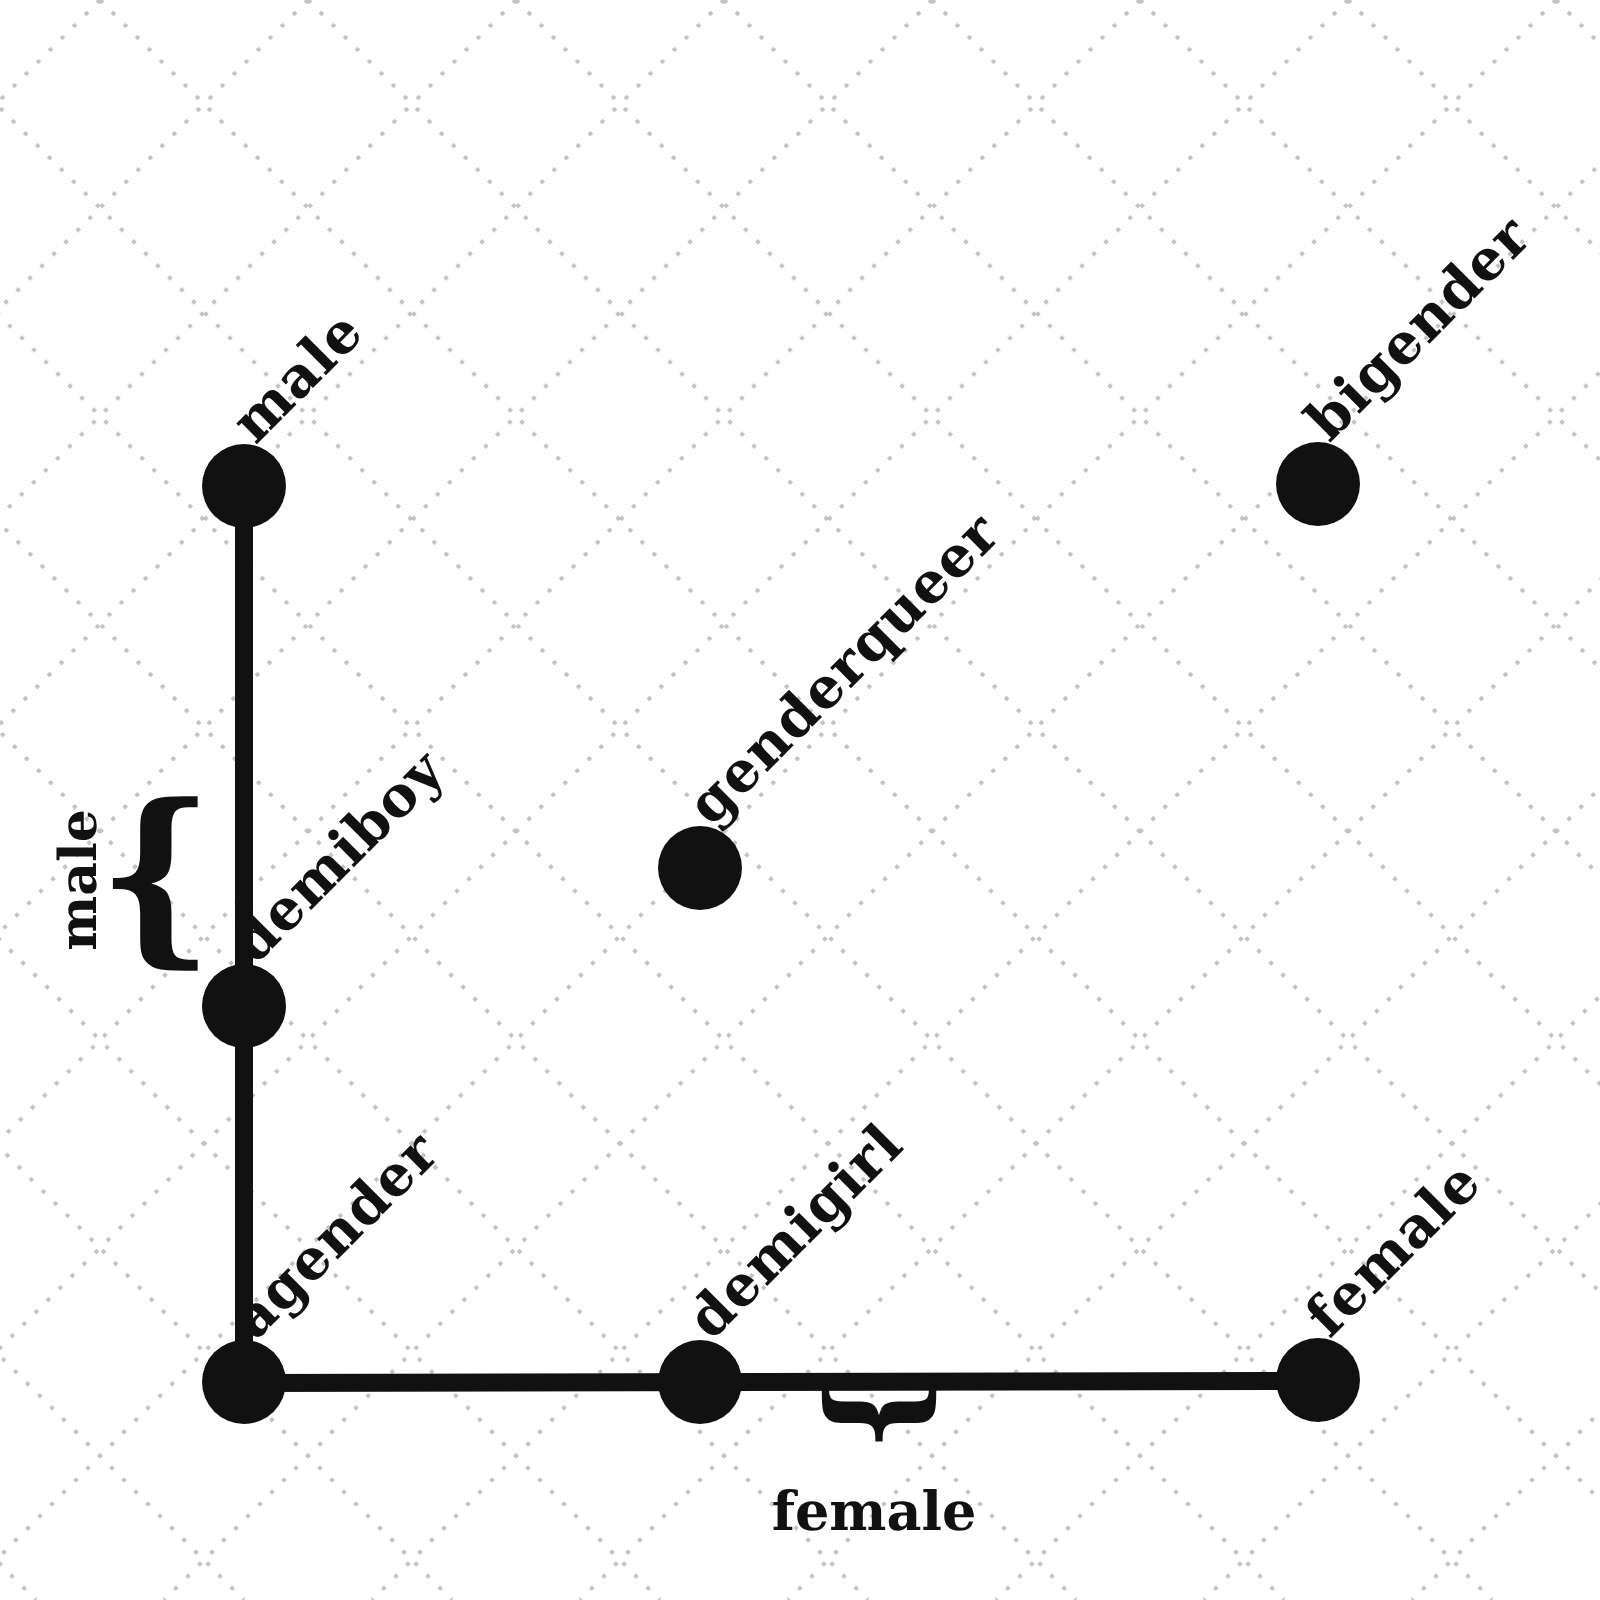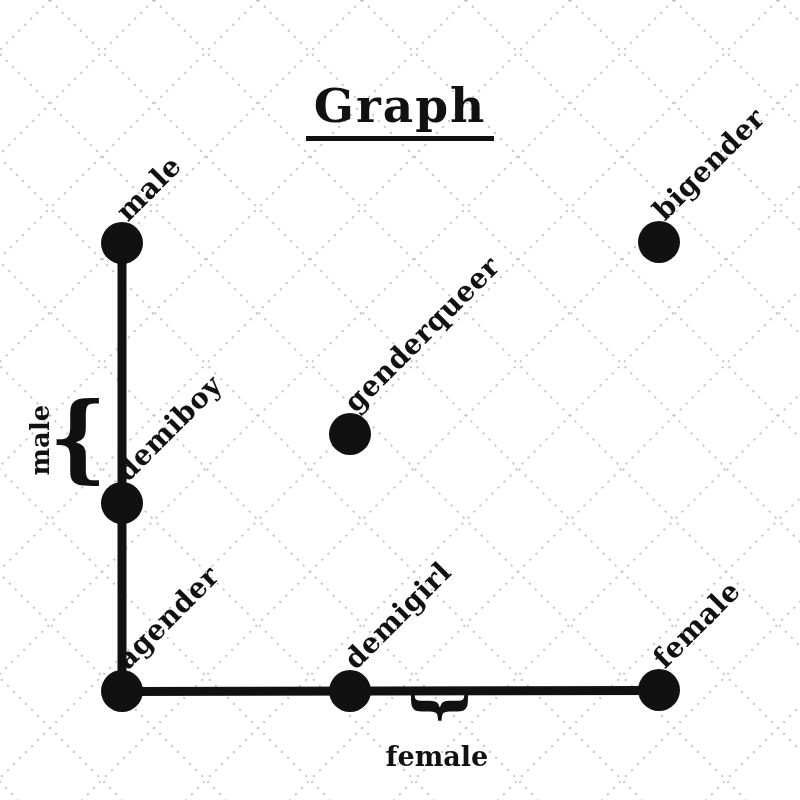--- a/index.html
+++ b/index.html
@@ -163,23 +163,20 @@
       <line x1="1298" y1="0" x2="2098" y2="800" stroke="#c4c4c4" stroke-width="2" stroke-dasharray="2 6.5"></line>
       <line x1="1298" y1="0" x2="498" y2="800" stroke="#c4c4c4" stroke-width="2" stroke-dasharray="2 6.5"></line>
       <line x1="1402" y1="0" x2="2202" y2="800" stroke="#c4c4c4" stroke-width="2" stroke-dasharray="2 6.5"></line>
       <line x1="1402" y1="0" x2="602" y2="800" stroke="#c4c4c4" stroke-width="2" stroke-dasharray="2 6.5"></line>
       <line x1="1506" y1="0" x2="2306" y2="800" stroke="#c4c4c4" stroke-width="2" stroke-dasharray="2 6.5"></line>
       <line x1="1506" y1="0" x2="706" y2="800" stroke="#c4c4c4" stroke-width="2" stroke-dasharray="2 6.5"></line>
       <line x1="1610" y1="0" x2="2410" y2="800" stroke="#c4c4c4" stroke-width="2" stroke-dasharray="2 6.5"></line>
       <line x1="1610" y1="0" x2="810" y2="800" stroke="#c4c4c4" stroke-width="2" stroke-dasharray="2 6.5"></line>
     </svg>
 
-  <h1 class="title-wrap">
-    <span class="title-text">Graph</span>
-  </h1>
 
   <div id="graph-canvas">
       <div class="edge" style="left: 122px; top: 238.5px; width: 448px; transform: rotate(1.5708rad);"></div>
       <div class="edge" style="left: 122px; top: 686.5px; width: 537.001px; transform: rotate(-0.0018621rad);"></div>
       <div class="dot" style="left: 122px; top: 243px;"></div>
       <div class="node-label" style="left: 132px; top: 197px;">male</div>
       <div class="dot" style="left: 659px; top: 242px;"></div>
       <div class="node-label" style="left: 669px; top: 196px;">bigender</div>
       <div class="dot" style="left: 350px; top: 434px;"></div>
       <div class="node-label" style="left: 360px; top: 388px;">genderqueer</div>

